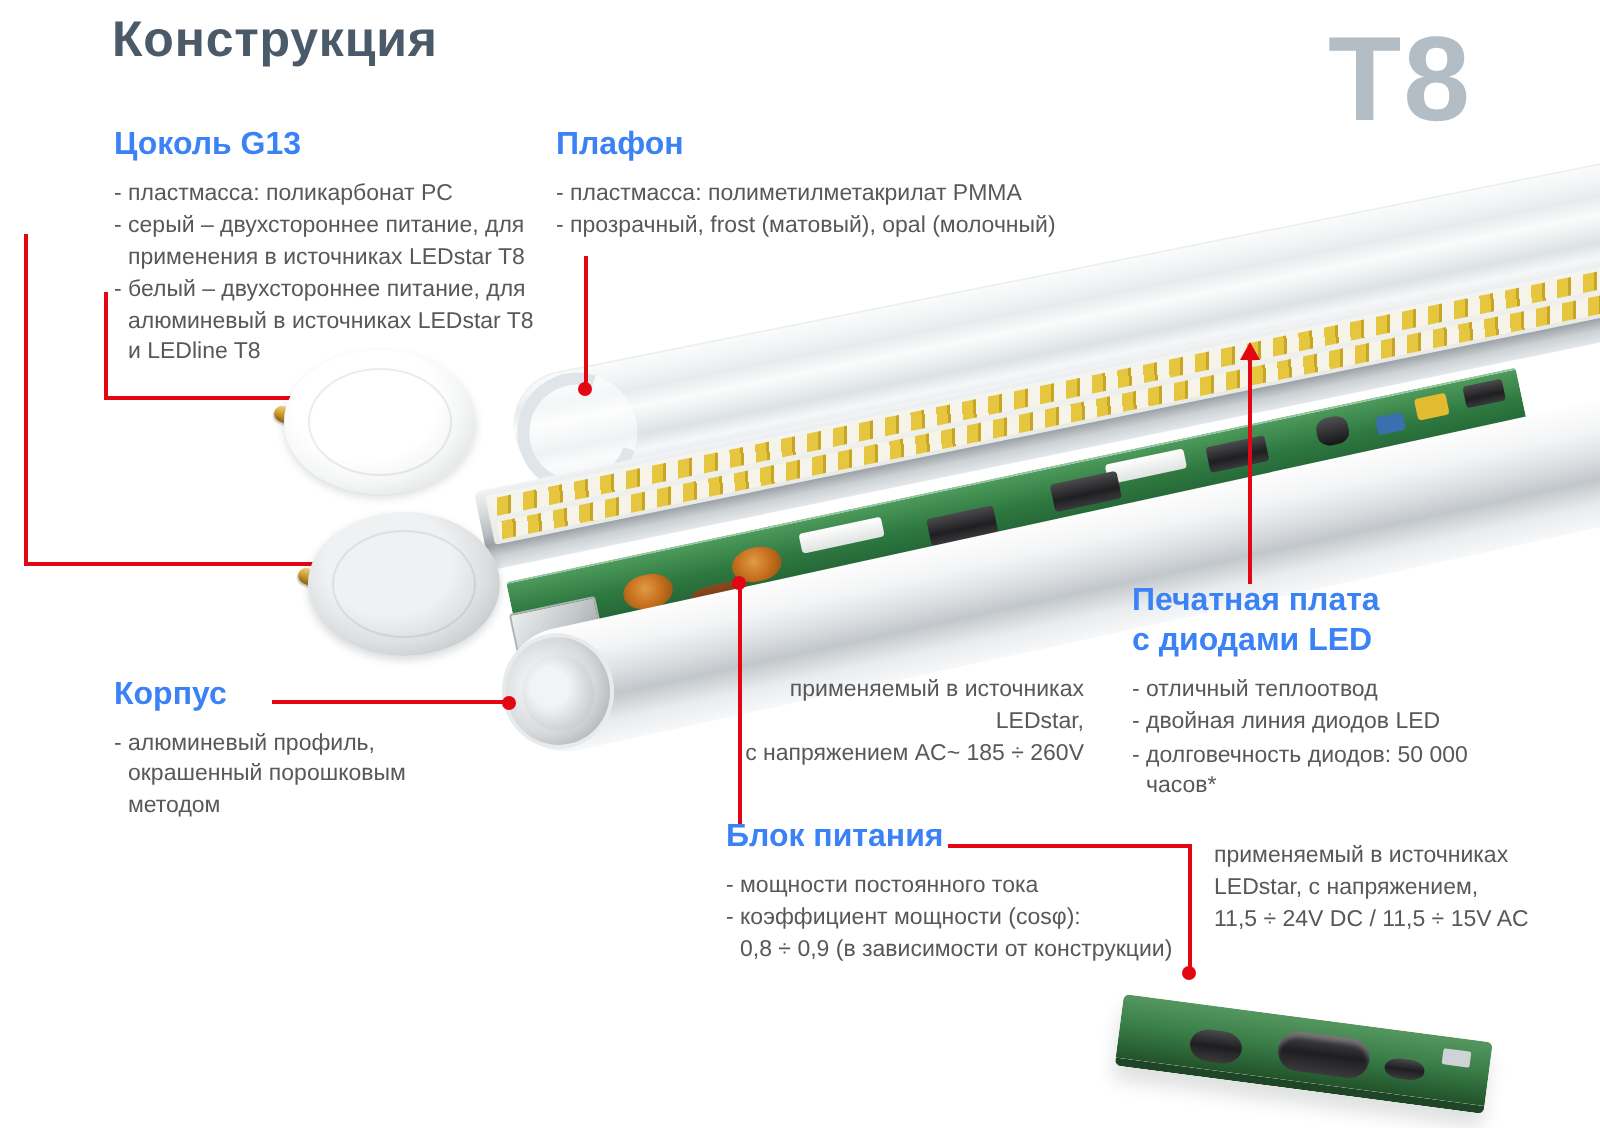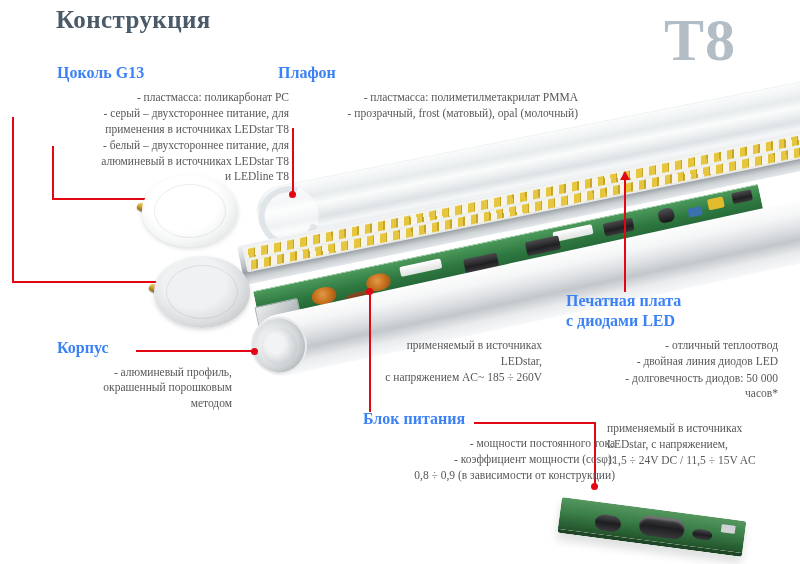--- a/index.html
+++ b/index.html
@@ -1,29 +1,29 @@
 <!DOCTYPE html>
 <html><head>
 <meta charset="utf-8">
 <style>
   html,body { margin:0; padding:0; background:#fff; }
   .canvas {
     position:relative; width:800px; height:564px; overflow:hidden;
-    background:#ffffff; font-family:Liberation Serif, serif;
+    background:#ffffff; font-family:Liberation Sans, sans-serif;
   }
   
   .page-title { position:absolute; left:56px; top:6px; font-size:25px; font-weight:bold;
     color:#4a5a68; letter-spacing:0.4px; }
   .t8-mark { position:absolute; left:664px; top:10px; font-size:60px; font-weight:bold;
     color:#b2bdc5; line-height:1; letter-spacing:1px; }
   .sec { position:absolute; }
   .sec .sec-title { font-size:16px; font-weight:bold; color:#3b82f6; margin:0 0 7px 0;
     white-space:pre-line; line-height:1.25; }
   .bullets { font-size:11.5px; color:#57585a; line-height:1.34; }
-  .bullet { white-space:pre-line; padding-left:7px; text-indent:-7px; margin-bottom:1px;text-align:right; }
+  .bullet { white-space:pre-line; padding-left:7px; text-indent:-7px; margin-bottom:1px; }
   .annot { position:absolute; font-size:11.5px; color:#57585a; line-height:1.4;
     white-space:pre-line; }
   
   .rl { position:absolute; background:#e30613; }
   .rdot { position:absolute; width:7px; height:7px; border-radius:50%; background:#e30613; }
   .rarrow { position:absolute; width:0; height:0; border-left:5px solid transparent;
     border-right:5px solid transparent; border-bottom:9px solid #e30613; }
   
   .scene { position:absolute; left:0; top:0; width:800px; height:564px; }
   .diffuser { position:absolute; left:252px; top:191px; width:560px; height:54px;

